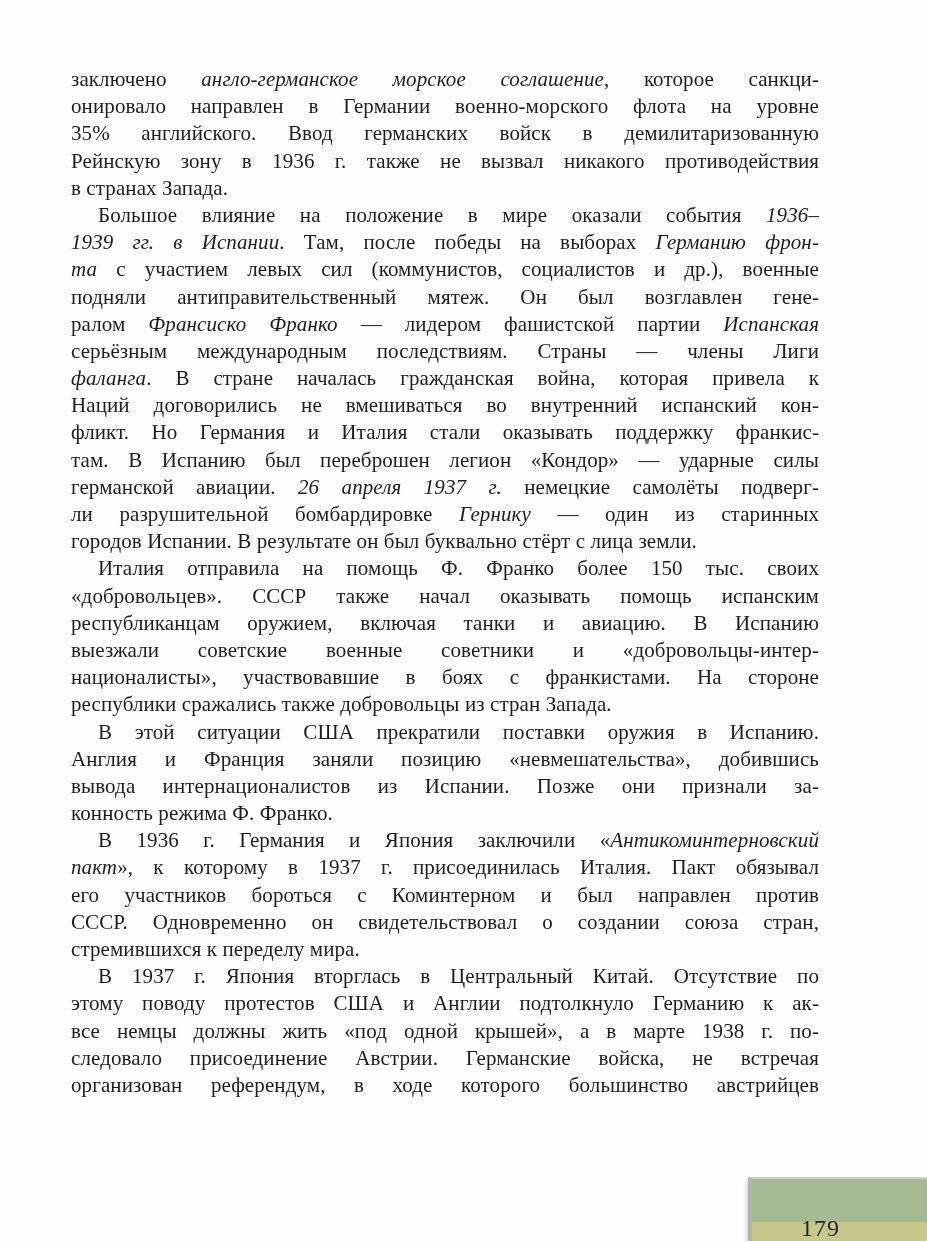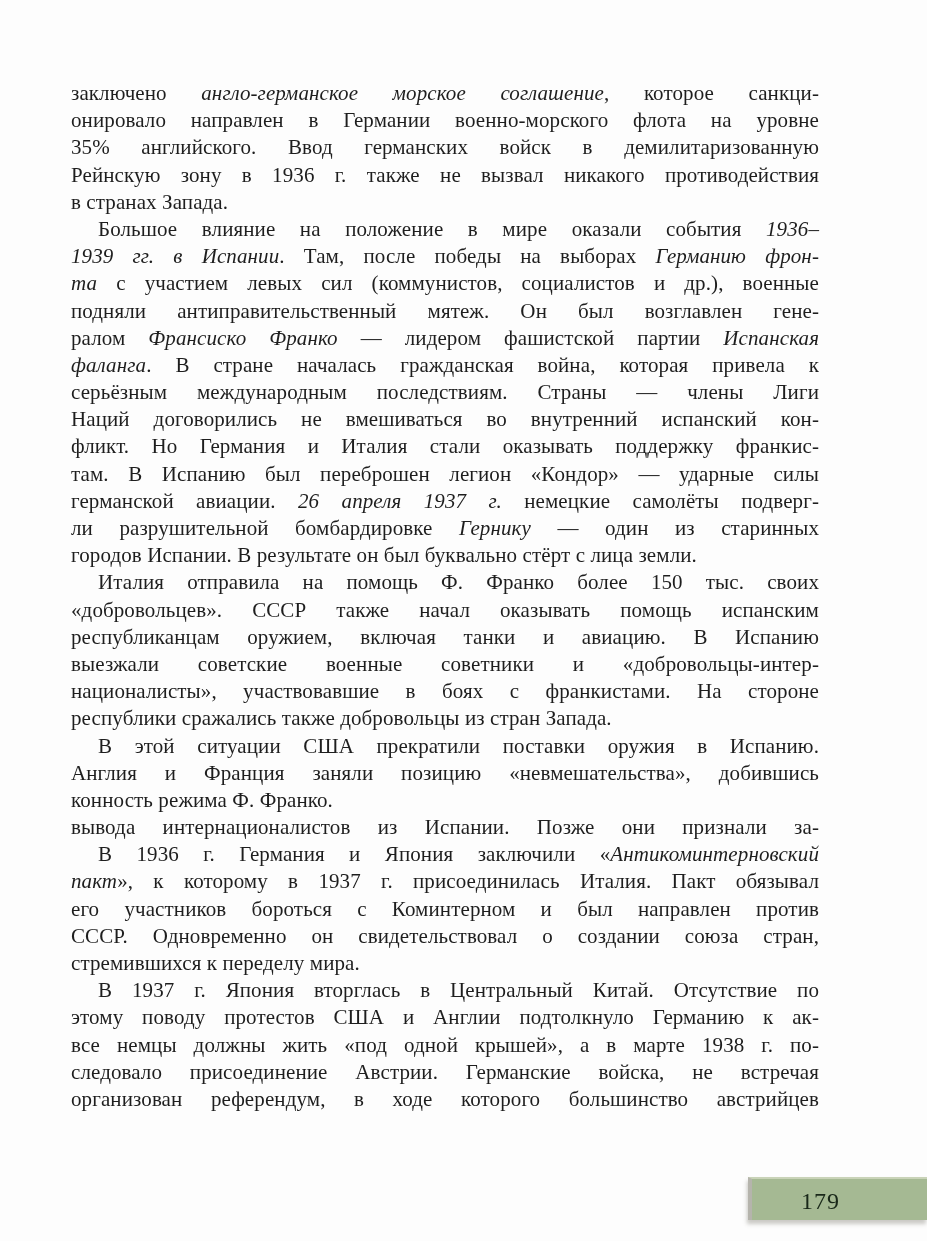--- a/index.html
+++ b/index.html
@@ -15,21 +15,21 @@
     font-family: "Liberation Serif", "DejaVu Serif", serif;
   }
   .page {
     position: absolute;
     inset: 0;
     background: #fdfdfd;
   }
   .text-block {
     position: absolute;
     left: 71px;
-    top: 80px;
+    top: 66px;
     width: 748px;
     color: #1e1e1e;
     font-size: 21px;
   }
   .line {
     height: 27.2px;
     line-height: 27.2px;
     text-align: justify;
     text-align-last: justify;
     letter-spacing: 0.1px;
@@ -41,32 +41,32 @@
     text-align-last: left;
   }
   .it {
     font-style: italic;
   }
   .page-num-box {
     position: absolute;
     left: 748px;
     top: 1177px;
     width: 179px;
-    height: 43px;
+    height: 64px;
     background: linear-gradient(180deg,
       var(--box-green, #a5b993) 0px,
       var(--box-green, #a5b993) 43px,
       var(--box-olive, #c8c88d) 43px,
       var(--box-olive, #c8c88d) 55px);
     border-left: 4px solid var(--box-edge, #b5b4ac);
     border-top: 2px solid #c9d3b8;
     box-sizing: border-box;
     box-shadow: -1px 4px 4px rgba(140, 138, 128, 0.45);
     display: flex;
-    align-items: flex-start;
+    align-items: flex-end;
     justify-content: center;
   }
   .page-num {
     margin-top: 9px;
     padding-right: 38px;
     color: var(--box-number, #192819);
     font-size: 24px;
     line-height: 26px;
     letter-spacing: 1px;
   }
@@ -80,38 +80,38 @@
       <div class="line"><span>заключено </span><span class="it">англо-германское морское соглашение</span><span>, которое санкци-</span></div>
       <div class="line"><span>онировало направлен в Германии военно-морского флота на уровне</span></div>
       <div class="line"><span>35% английского. Ввод германских войск в демилитаризованную</span></div>
       <div class="line"><span>Рейнскую зону в 1936 г. также не вызвал никакого противодействия</span></div>
       <div class="line last"><span>в странах Запада.</span></div>
       <div class="line indent"><span>Большое влияние на положение в мире оказали события </span><span class="it">1936–</span></div>
       <div class="line"><span class="it">1939 гг. в Испании</span><span>. Там, после победы на выборах </span><span class="it">Германию фрон-</span></div>
       <div class="line"><span class="it">та</span><span> с участием левых сил (коммунистов, социалистов и др.), военные</span></div>
       <div class="line"><span>подняли антиправительственный мятеж. Он был возглавлен гене-</span></div>
       <div class="line"><span>ралом </span><span class="it">Франсиско Франко</span><span> — лидером фашистской партии </span><span class="it">Испанская</span></div>
+      <div class="line"><span>серьёзным международным последствиям. Страны — члены Лиги</span></div>
       <div class="line"><span class="it">фаланга</span><span>. В стране началась гражданская война, которая привела к</span></div>
-      <div class="line"><span>серьёзным международным последствиям. Страны — члены Лиги</span></div>
       <div class="line"><span>Наций договорились не вмешиваться во внутренний испанский кон-</span></div>
       <div class="line"><span>фликт. Но Германия и Италия стали оказывать поддержку франкис-</span></div>
       <div class="line"><span>там. В Испанию был переброшен легион «Кондор» — ударные силы</span></div>
       <div class="line"><span>германской авиации. </span><span class="it">26 апреля 1937 г.</span><span> немецкие самолёты подверг-</span></div>
       <div class="line"><span>ли разрушительной бомбардировке </span><span class="it">Гернику</span><span> — один из старинных</span></div>
       <div class="line last"><span>городов Испании. В результате он был буквально стёрт с лица земли.</span></div>
       <div class="line indent"><span>Италия отправила на помощь Ф. Франко более 150 тыс. своих</span></div>
       <div class="line"><span>«добровольцев». СССР также начал оказывать помощь испанским</span></div>
       <div class="line"><span>республиканцам оружием, включая танки и авиацию. В Испанию</span></div>
       <div class="line"><span>выезжали советские военные советники и «добровольцы-интер-</span></div>
       <div class="line"><span>националисты», участвовавшие в боях с франкистами. На стороне</span></div>
       <div class="line last"><span>республики сражались также добровольцы из стран Запада.</span></div>
       <div class="line indent"><span>В этой ситуации США прекратили поставки оружия в Испанию.</span></div>
       <div class="line"><span>Англия и Франция заняли позицию «невмешательства», добившись</span></div>
+      <div class="line"><span>вывода интернационалистов из Испании. Позже они признали за-</span></div>
       <div class="line last"><span>конность режима Ф. Франко.</span></div>
-      <div class="line"><span>вывода интернационалистов из Испании. Позже они признали за-</span></div>
       <div class="line indent"><span>В 1936 г. Германия и Япония заключили «</span><span class="it">Антикоминтерновский</span></div>
       <div class="line"><span class="it">пакт</span><span>», к которому в 1937 г. присоединилась Италия. Пакт обязывал</span></div>
       <div class="line"><span>его участников бороться с Коминтерном и был направлен против</span></div>
       <div class="line"><span>СССР. Одновременно он свидетельствовал о создании союза стран,</span></div>
       <div class="line last"><span>стремившихся к переделу мира.</span></div>
       <div class="line indent"><span>В 1937 г. Япония вторглась в Центральный Китай. Отсутствие по</span></div>
       <div class="line"><span>этому поводу протестов США и Англии подтолкнуло Германию к ак-</span></div>
       <div class="line"><span>все немцы должны жить «под одной крышей», а в марте 1938 г. по-</span></div>
       <div class="line"><span>следовало присоединение Австрии. Германские войска, не встречая</span></div>
       <div class="line"><span>организован референдум, в ходе которого большинство австрийцев</span></div>

